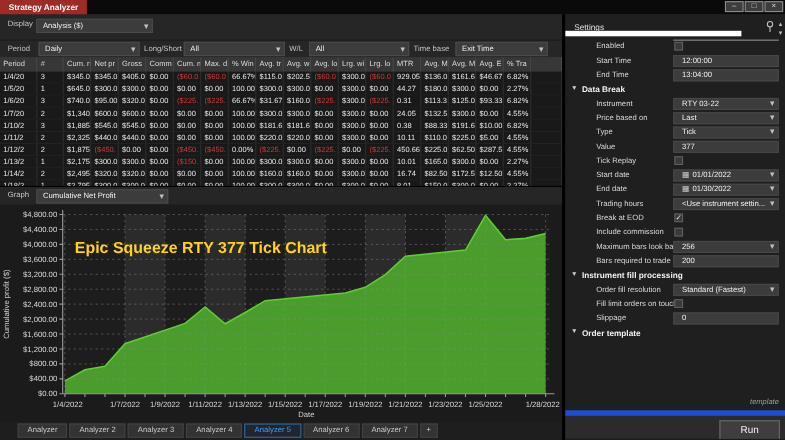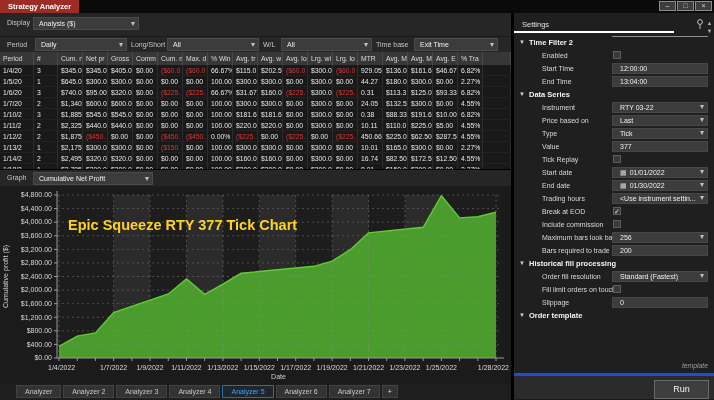--- a/index.html
+++ b/index.html
@@ -44,38 +44,38 @@
 
   
   #tabbar { position:absolute; left:0; top:384px; width:511px; height:16px; background:#1e1e1e; padding-left:16px; display:flex; align-items:flex-start; }
   .tab { height:13px; line-height:12px; padding:0 8px; margin-right:2px; margin-top:1px; background:#333333; border:1px solid #424242; color:#c9c9c9; font-size:7px; white-space:nowrap; }
   .tab.active { color:#3fa1ff; background:#20262d; border-color:#2d6ca2; }
   .tab.plus { padding:0 5px; color:#ddd; }
 
   
   #divider { position:absolute; left:511px; top:13px; width:3px; height:387px; background:#000; }
   #settings { position:absolute; left:514px; top:13px; width:200px; height:387px; background:#1f1f1f; }
-  #settings-header { position:absolute; left:0; top:2px; width:160px; height:18px; border-bottom:2px solid #ffffff; }
+  #settings-header { position:absolute; left:0; top:2px; width:160px; height:18px; border-bottom:5px solid #ffffff; }
   #settings-title { position:absolute; left:8px; top:5px; color:#e0e0e0; font-size:7.5px; }
   #pin-icon { position:absolute; left:182px; top:4px; width:8px; height:11px; }
   #set-scroll { position:absolute; left:191px; top:4px; width:9px; }
   .mini-arrow { width:9px; height:8px; color:#bdbdbd; font-size:5.5px; line-height:8px; text-align:center; }
   #settings-content { position:absolute; left:0; top:23px; width:200px; }
   #valcol-topline { position:absolute; left:98px; top:23px; width:96px; height:1px; background:#8f8f8f; }
   .sec-header { position:relative; height:13px; }
   .sec-tri { position:absolute; left:5px; top:3px; color:#cfcfcf; font-size:6px; }
   .sec-title { position:absolute; left:15px; top:2px; color:#f2f2f2; font-size:7.5px; font-weight:bold; }
   .prop-row { position:relative; height:13px; }
   .prop-label { position:absolute; left:28px; top:2.5px; color:#d9d9d9; font-size:7px; white-space:nowrap; }
   .prop-ctrl { position:absolute; left:98px; top:1px; width:96px; height:11px; background:#3c3c3c; border:1px solid #474747; color:#efefef; font-size:7px; line-height:9px; padding-left:7px; white-space:nowrap; overflow:hidden; }
   .prop-ctrl .chev { position:absolute; right:3px; top:-1px; color:#c0c0c0; font-size:8px; }
   .prop-ctrl .cal { margin-right:3px; color:#cfcfcf; font-size:7px; }
   .cb { position:absolute; left:99px; top:2px; width:8px; height:8px; background:#3a3a3a; border:1px solid #5e5e5e; color:#e6e6e6; font-size:7px; line-height:7px; text-align:center; }
   #template-label { position:absolute; left:0; top:349px; width:194px; text-align:right; color:#9f9f9f; font-size:6.8px; font-style:italic; }
-  #run-strip { position:absolute; left:0; top:360px; width:200px; height:26px; background:#2b2b2b; border-top:3px solid #1d4ed8; }
+  #run-strip { position:absolute; left:0; top:360px; width:200px; height:26px; background:#2b2b2b; border-top:5px solid #1d4ed8; }
   #run-button { position:absolute; left:140px; top:4px; width:55px; height:19px; background:#3e3e3e; border:1px solid #6a6a6a; color:#f2f2f2; font-size:9px; text-align:center; line-height:17px; }
   #settings-bottom { position:absolute; left:0; top:386px; width:200px; height:14px; background:#1b1b1b; }
 </style>
 </head>
 <body>
 
 <div id="window">
 
   <div id="titlebar">
     <div id="title-tab">Strategy Analyzer</div>
@@ -485,91 +485,87 @@
         <circle cx="4" cy="3" r="2.4" fill="none" stroke="#bdbdbd" stroke-width="1"></circle>
         <line x1="4" y1="5.4" x2="4" y2="10" stroke="#bdbdbd" stroke-width="1"></line>
       </svg>
       <div id="set-scroll">
         <div class="mini-arrow">▲</div>
         <div class="mini-arrow">▼</div>
       </div>
     </div>
     <div id="valcol-topline"></div>
     <div id="settings-content">
+        <div class="prop-row">
+          <span class="prop-label">Enabled</span>
+          <div class="cb"></div>
+        </div>
+        <div class="prop-row">
+          <span class="prop-label">Start Time</span>
+          <div class="prop-ctrl"><span>12:00:00</span></div>
+        </div>
+        <div class="prop-row">
+          <span class="prop-label">End Time</span>
+          <div class="prop-ctrl"><span>13:04:00</span></div>
+        </div>
         <div class="sec-header">
           <span class="sec-tri">▼</span>
-          <span class="sec-title">Time Filter 2</span>
-        </div>
-        <div class="prop-row">
-          <span class="prop-label">Enabled</span>
+          <span class="sec-title">Data Break</span>
+        </div>
+        <div class="prop-row">
+          <span class="prop-label">Instrument</span>
+          <div class="prop-ctrl"><span>RTY 03-22</span><span class="chev">▾</span></div>
+        </div>
+        <div class="prop-row">
+          <span class="prop-label">Price based on</span>
+          <div class="prop-ctrl"><span>Last</span><span class="chev">▾</span></div>
+        </div>
+        <div class="prop-row">
+          <span class="prop-label">Type</span>
+          <div class="prop-ctrl"><span>Tick</span><span class="chev">▾</span></div>
+        </div>
+        <div class="prop-row">
+          <span class="prop-label">Value</span>
+          <div class="prop-ctrl"><span>377</span></div>
+        </div>
+        <div class="prop-row">
+          <span class="prop-label">Tick Replay</span>
           <div class="cb"></div>
         </div>
         <div class="prop-row">
-          <span class="prop-label">Start Time</span>
-          <div class="prop-ctrl"><span>12:00:00</span></div>
-        </div>
-        <div class="prop-row">
-          <span class="prop-label">End Time</span>
-          <div class="prop-ctrl"><span>13:04:00</span></div>
+          <span class="prop-label">Start date</span>
+          <div class="prop-ctrl"><span class="cal">▦</span><span>01/01/2022</span><span class="chev">▾</span></div>
+        </div>
+        <div class="prop-row">
+          <span class="prop-label">End date</span>
+          <div class="prop-ctrl"><span class="cal">▦</span><span>01/30/2022</span><span class="chev">▾</span></div>
+        </div>
+        <div class="prop-row">
+          <span class="prop-label">Trading hours</span>
+          <div class="prop-ctrl"><span>&lt;Use instrument settin...</span><span class="chev">▾</span></div>
+        </div>
+        <div class="prop-row">
+          <span class="prop-label">Break at EOD</span>
+          <div class="cb">✓</div>
+        </div>
+        <div class="prop-row">
+          <span class="prop-label">Include commission</span>
+          <div class="cb"></div>
+        </div>
+        <div class="prop-row">
+          <span class="prop-label">Maximum bars look back</span>
+          <div class="prop-ctrl"><span>256</span><span class="chev">▾</span></div>
+        </div>
+        <div class="prop-row">
+          <span class="prop-label">Bars required to trade</span>
+          <div class="prop-ctrl"><span>200</span></div>
         </div>
         <div class="sec-header">
           <span class="sec-tri">▼</span>
-          <span class="sec-title">Data Series</span>
-        </div>
-        <div class="prop-row">
-          <span class="prop-label">Instrument</span>
-          <div class="prop-ctrl"><span>RTY 03-22</span><span class="chev">▾</span></div>
-        </div>
-        <div class="prop-row">
-          <span class="prop-label">Price based on</span>
-          <div class="prop-ctrl"><span>Last</span><span class="chev">▾</span></div>
-        </div>
-        <div class="prop-row">
-          <span class="prop-label">Type</span>
-          <div class="prop-ctrl"><span>Tick</span><span class="chev">▾</span></div>
-        </div>
-        <div class="prop-row">
-          <span class="prop-label">Value</span>
-          <div class="prop-ctrl"><span>377</span></div>
-        </div>
-        <div class="prop-row">
-          <span class="prop-label">Tick Replay</span>
-          <div class="cb"></div>
-        </div>
-        <div class="prop-row">
-          <span class="prop-label">Start date</span>
-          <div class="prop-ctrl"><span class="cal">▦</span><span>01/01/2022</span><span class="chev">▾</span></div>
-        </div>
-        <div class="prop-row">
-          <span class="prop-label">End date</span>
-          <div class="prop-ctrl"><span class="cal">▦</span><span>01/30/2022</span><span class="chev">▾</span></div>
-        </div>
-        <div class="prop-row">
-          <span class="prop-label">Trading hours</span>
-          <div class="prop-ctrl"><span>&lt;Use instrument settin...</span><span class="chev">▾</span></div>
-        </div>
-        <div class="prop-row">
-          <span class="prop-label">Break at EOD</span>
-          <div class="cb">✓</div>
-        </div>
-        <div class="prop-row">
-          <span class="prop-label">Include commission</span>
-          <div class="cb"></div>
-        </div>
-        <div class="prop-row">
-          <span class="prop-label">Maximum bars look back</span>
-          <div class="prop-ctrl"><span>256</span><span class="chev">▾</span></div>
-        </div>
-        <div class="prop-row">
-          <span class="prop-label">Bars required to trade</span>
-          <div class="prop-ctrl"><span>200</span></div>
-        </div>
-        <div class="sec-header">
-          <span class="sec-tri">▼</span>
-          <span class="sec-title">Historical fill processing</span>
+          <span class="sec-title">Instrument fill processing</span>
         </div>
         <div class="prop-row">
           <span class="prop-label">Order fill resolution</span>
           <div class="prop-ctrl"><span>Standard (Fastest)</span><span class="chev">▾</span></div>
         </div>
         <div class="prop-row">
           <span class="prop-label">Fill limit orders on touch</span>
           <div class="cb"></div>
         </div>
         <div class="prop-row">

